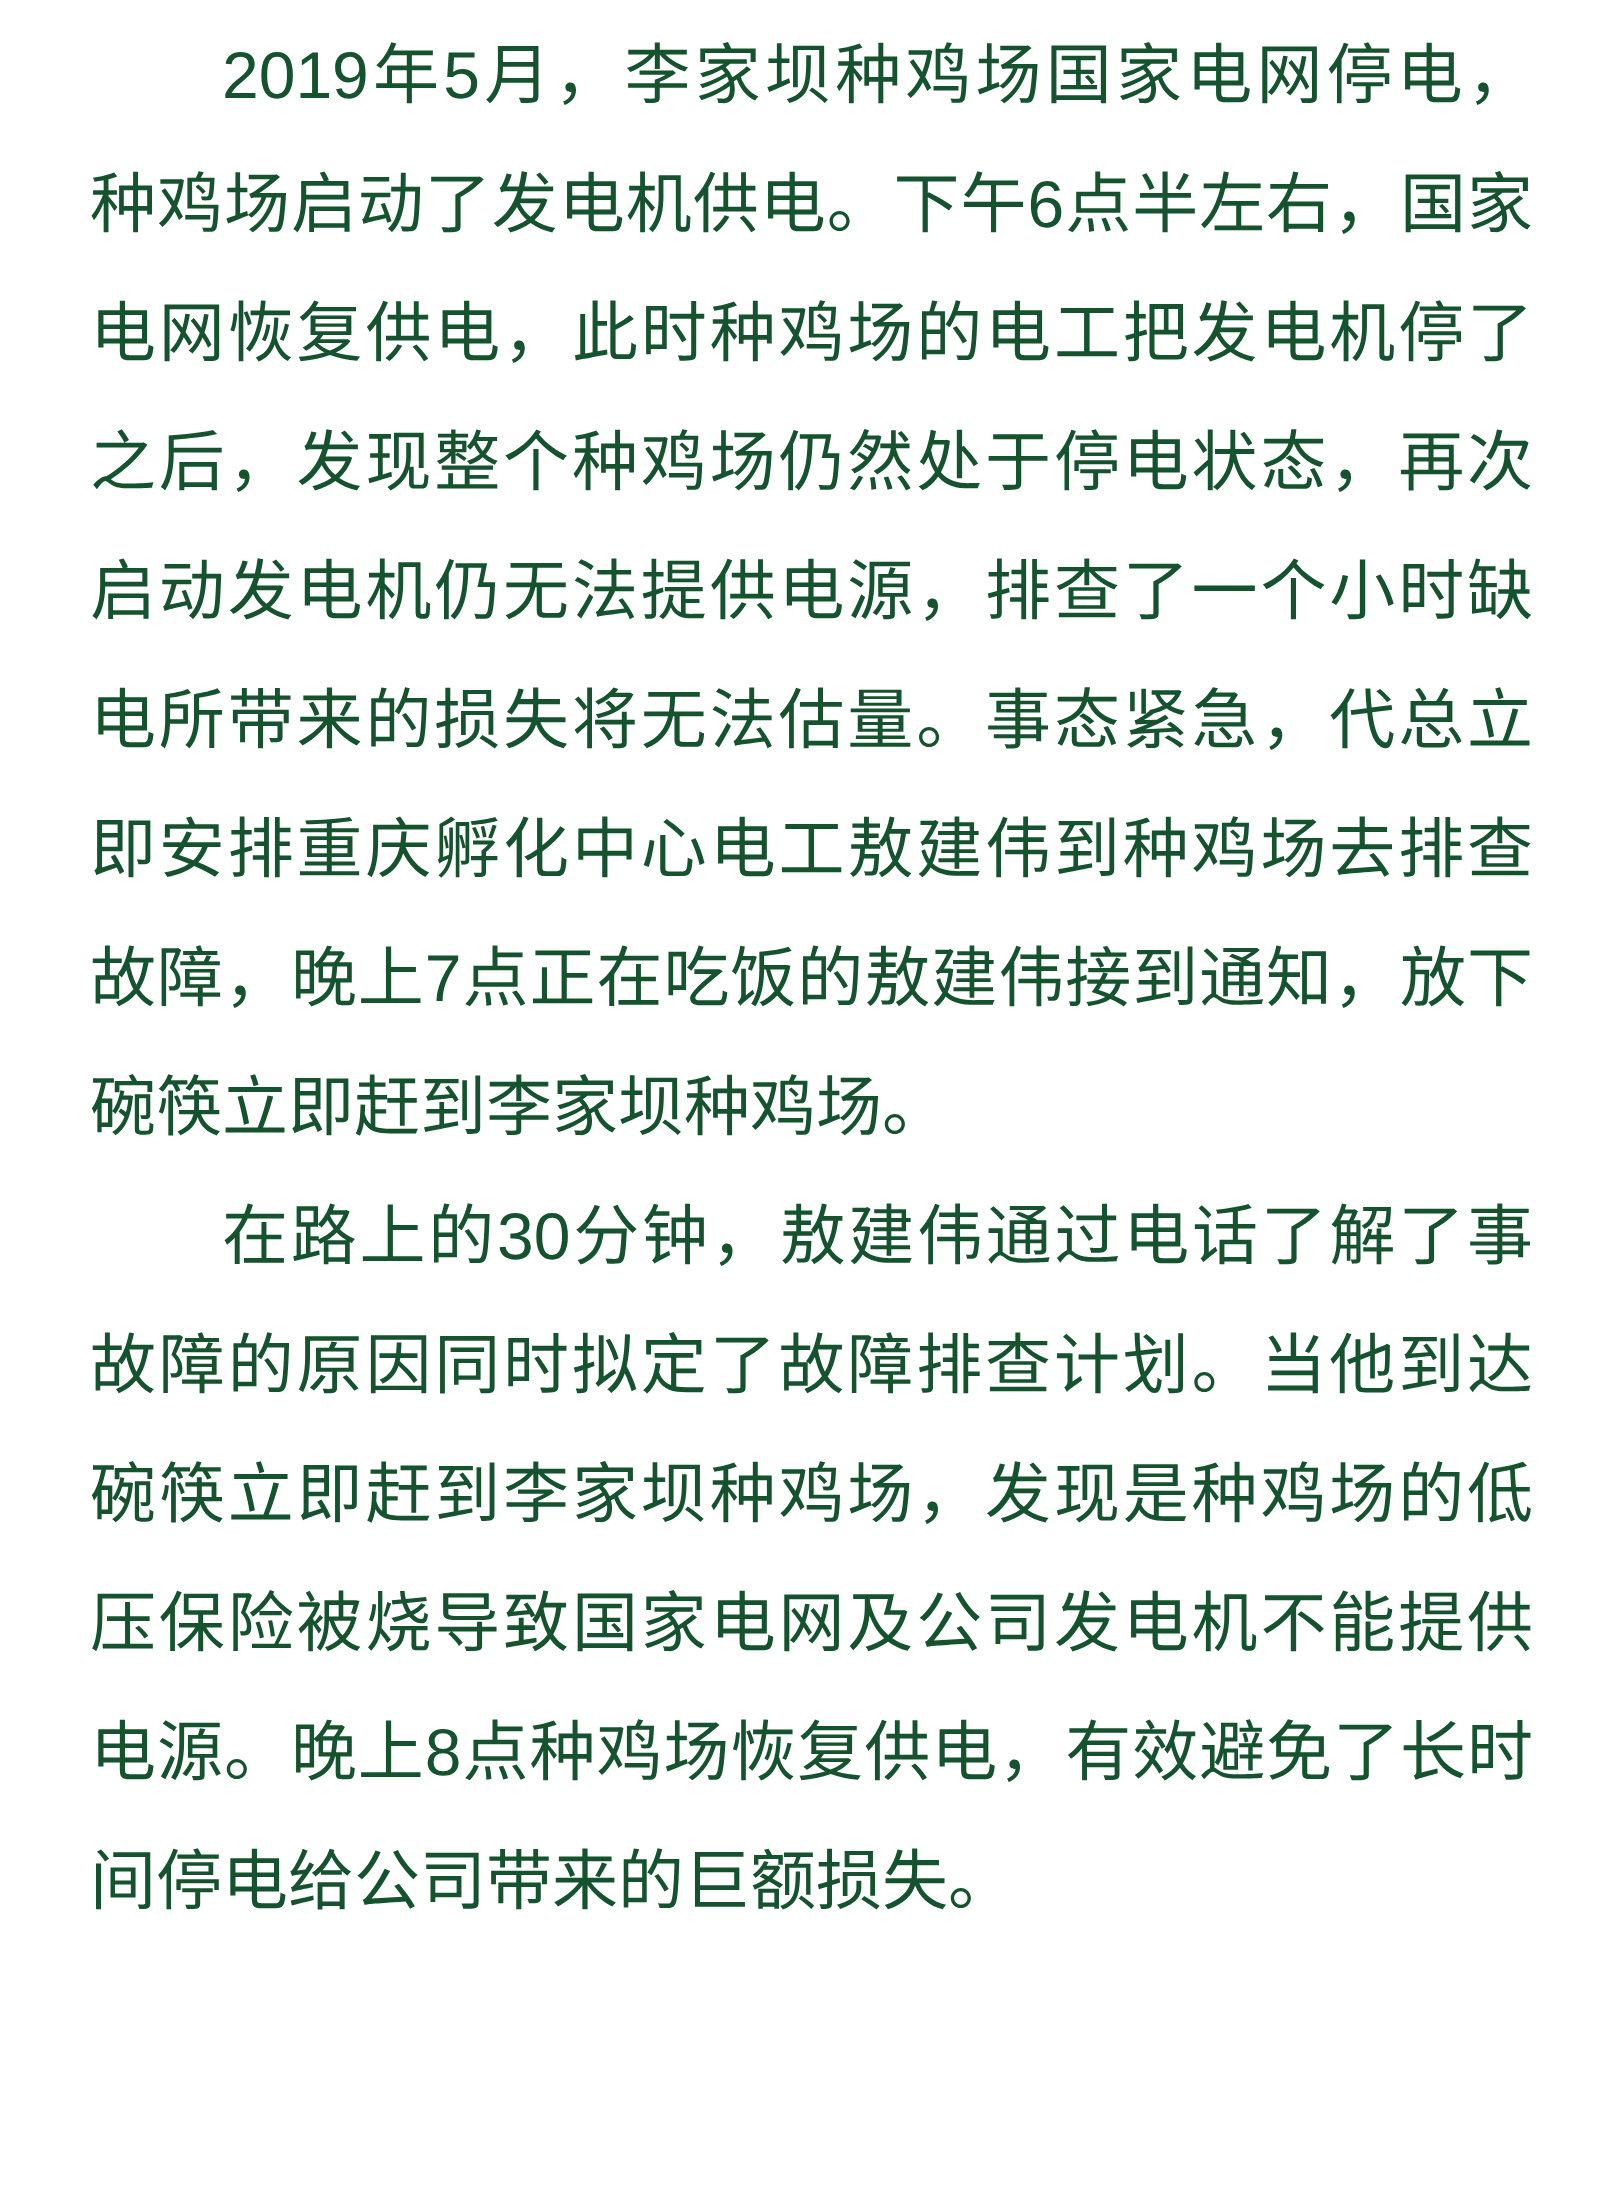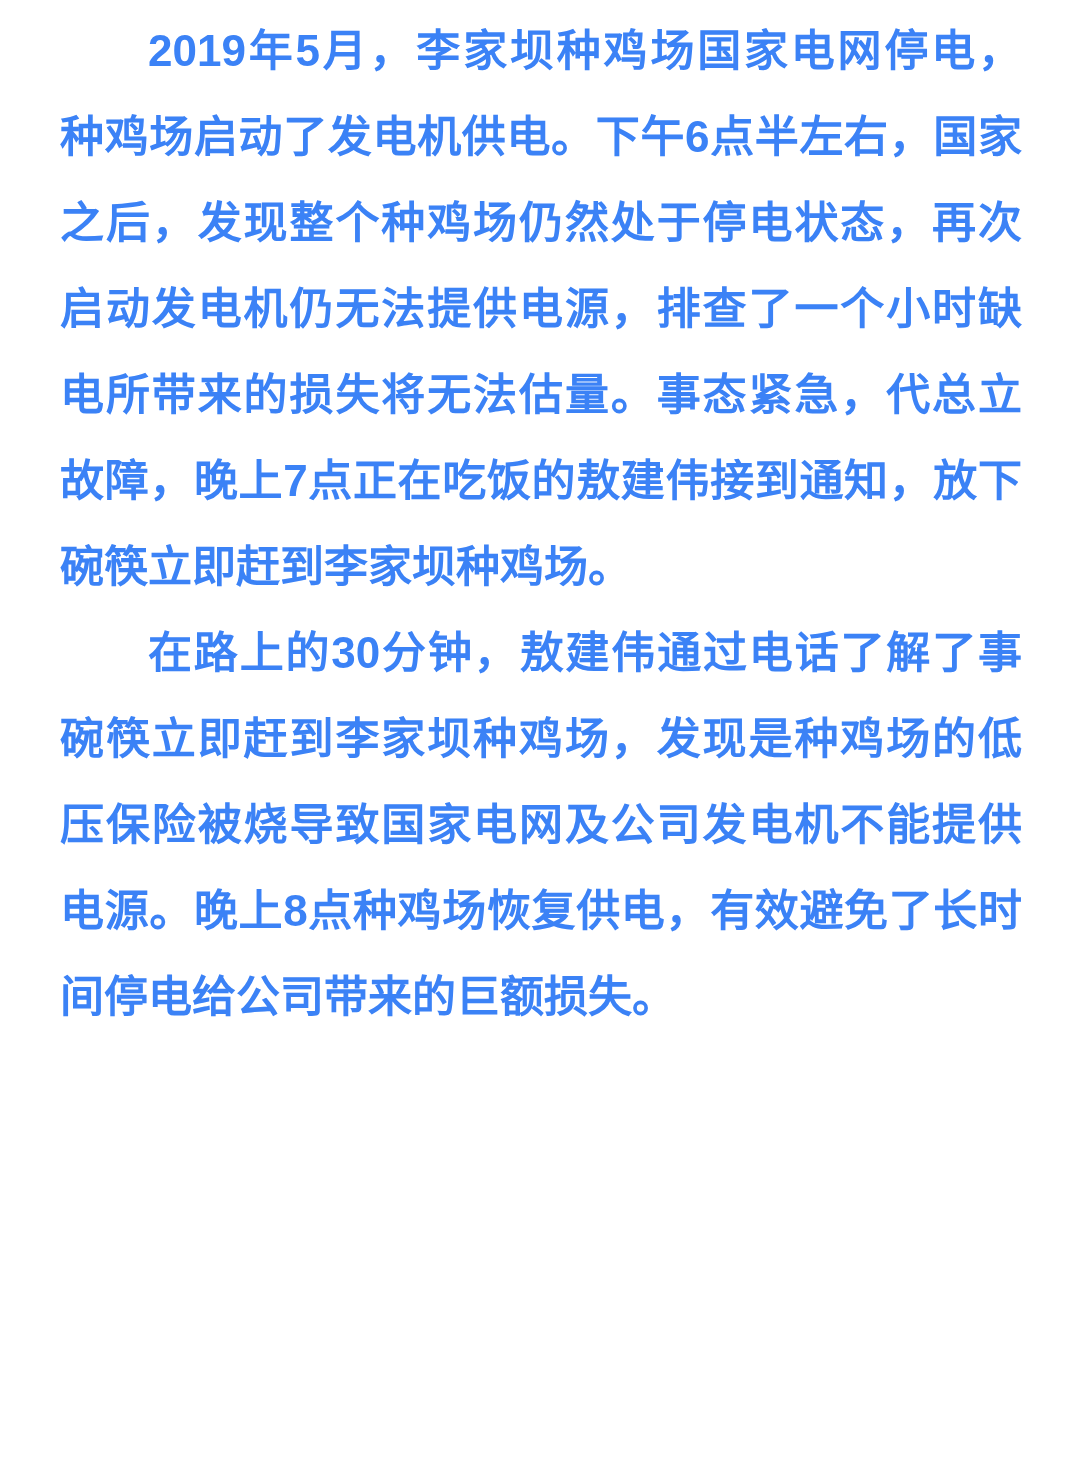--- a/index.html
+++ b/index.html
@@ -19,22 +19,22 @@
     color: #000000;
   }
   .paragraph {
     margin: 0;
     padding: 0;
   }
   .line {
     font-size: 44px;
     line-height: 86px;
     height: 86px;
-    font-weight: 700;
-    color: #3b82f6;
+    font-weight: 400;
+    color: #14532d;
     text-align: justify;
     text-align-last: justify;
     text-justify: inter-character;
     overflow: hidden;
     white-space: normal;
   }
   .line.first {
     text-indent: 88px; 
   }
   .line.last {
@@ -42,27 +42,30 @@
   }
 </style>
 </head>
 <body>
 
 <div class="page">
   <main class="doc" id="doc">
       <div class="paragraph">
         <div class="line first">2019年5月，李家坝种鸡场国家电网停电，</div>
         <div class="line">种鸡场启动了发电机供电。下午6点半左右，国家</div>
+        <div class="line">电网恢复供电，此时种鸡场的电工把发电机停了</div>
         <div class="line">之后，发现整个种鸡场仍然处于停电状态，再次</div>
         <div class="line">启动发电机仍无法提供电源，排查了一个小时缺</div>
         <div class="line">电所带来的损失将无法估量。事态紧急，代总立</div>
+        <div class="line">即安排重庆孵化中心电工敖建伟到种鸡场去排查</div>
         <div class="line">故障，晚上7点正在吃饭的敖建伟接到通知，放下</div>
         <div class="line last">碗筷立即赶到李家坝种鸡场。</div>
       </div>
       <div class="paragraph">
         <div class="line first">在路上的30分钟，敖建伟通过电话了解了事</div>
+        <div class="line">故障的原因同时拟定了故障排查计划。当他到达</div>
         <div class="line">碗筷立即赶到李家坝种鸡场，发现是种鸡场的低</div>
         <div class="line">压保险被烧导致国家电网及公司发电机不能提供</div>
         <div class="line">电源。晚上8点种鸡场恢复供电，有效避免了长时</div>
         <div class="line last">间停电给公司带来的巨额损失。</div>
       </div>
     </main>
 </div>
 
 </body></html>

